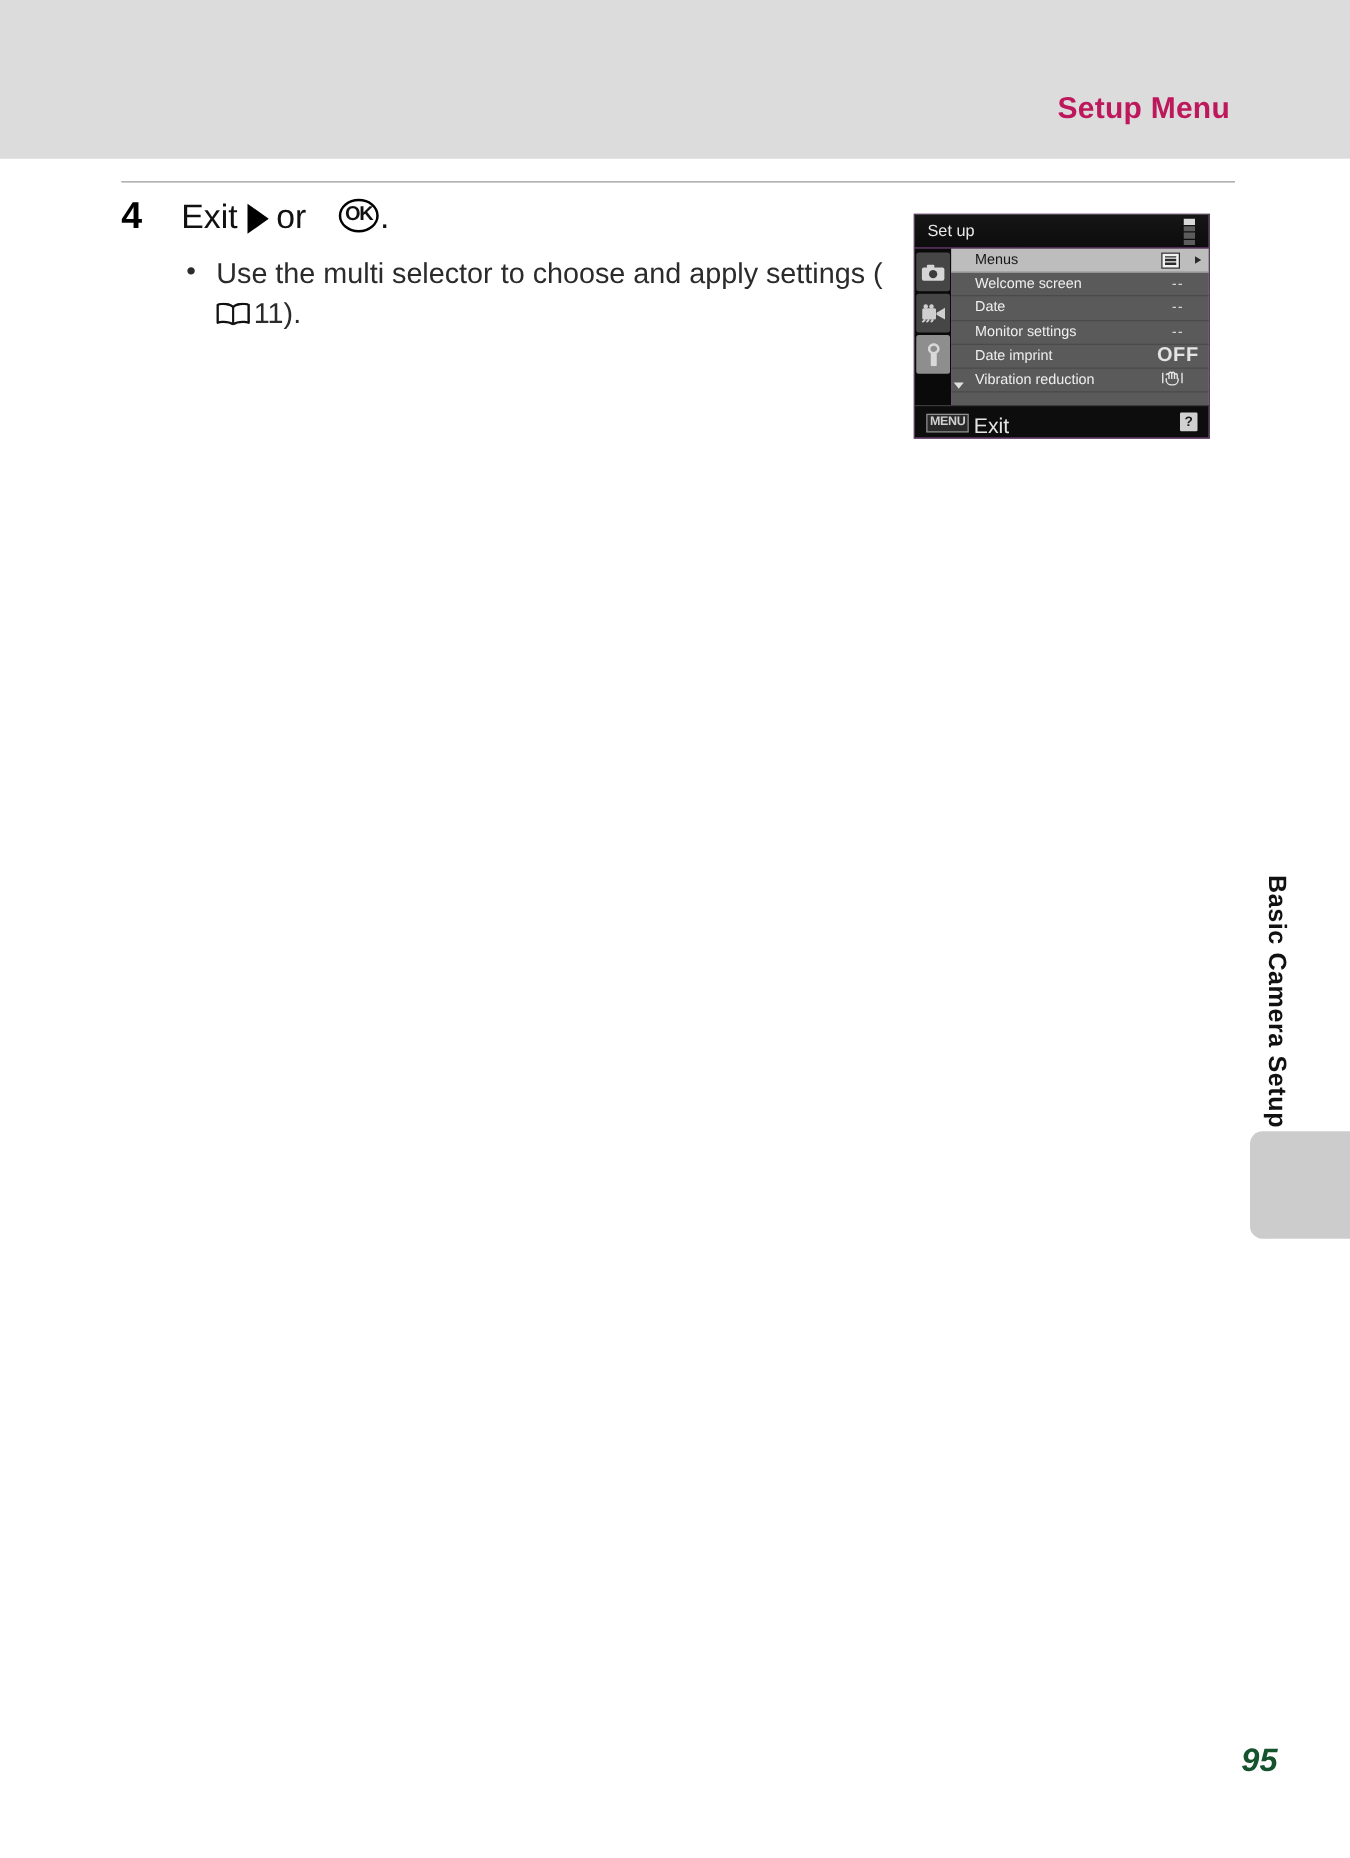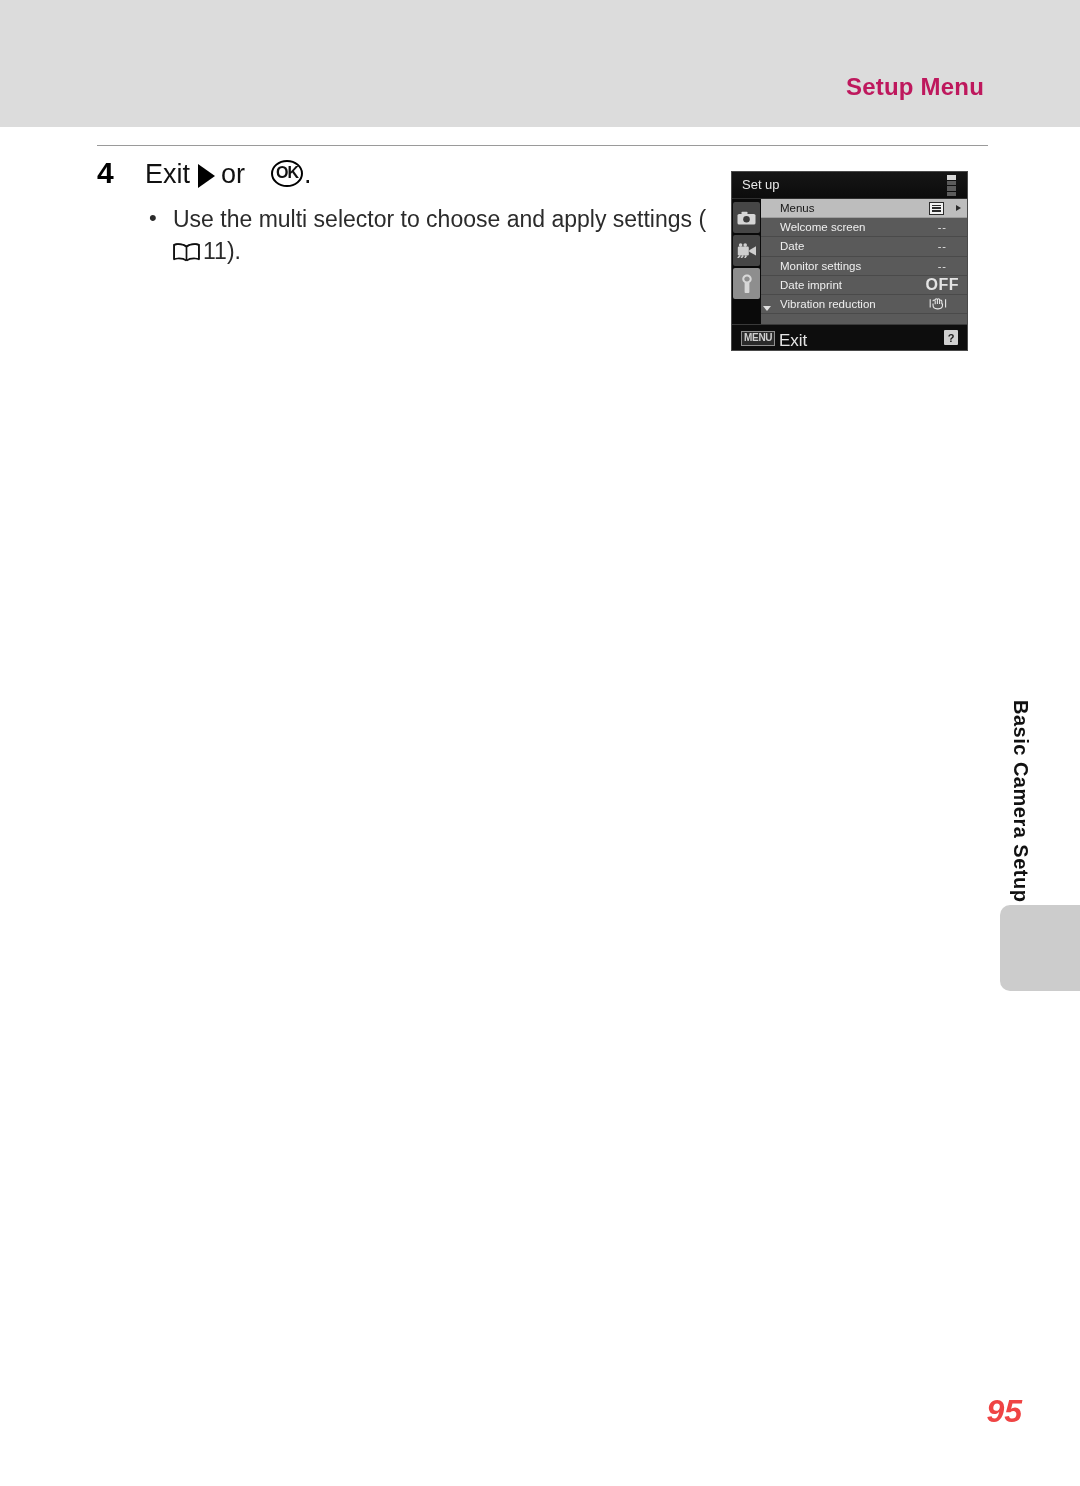--- a/index.html
+++ b/index.html
@@ -362,24 +362,24 @@
     height: 86px;
     background: #cccccc;
     border-radius: 10px 0 0 10px;
   }
 
   
   .page-number {
     position: absolute;
     right: 58px;
     top: 1393px;
-    font-size: 32px;
+    font-size: 26px;
     font-style: italic;
     font-weight: 600;
-    color: #ef4444;
+    color: #14532d;
   }
 </style>
 </head>
 <body>
 
 <div class="header-band"></div>
 <div class="header-title">Setup Menu</div>
 <div class="top-rule"></div>
 
 <div class="step-block">

